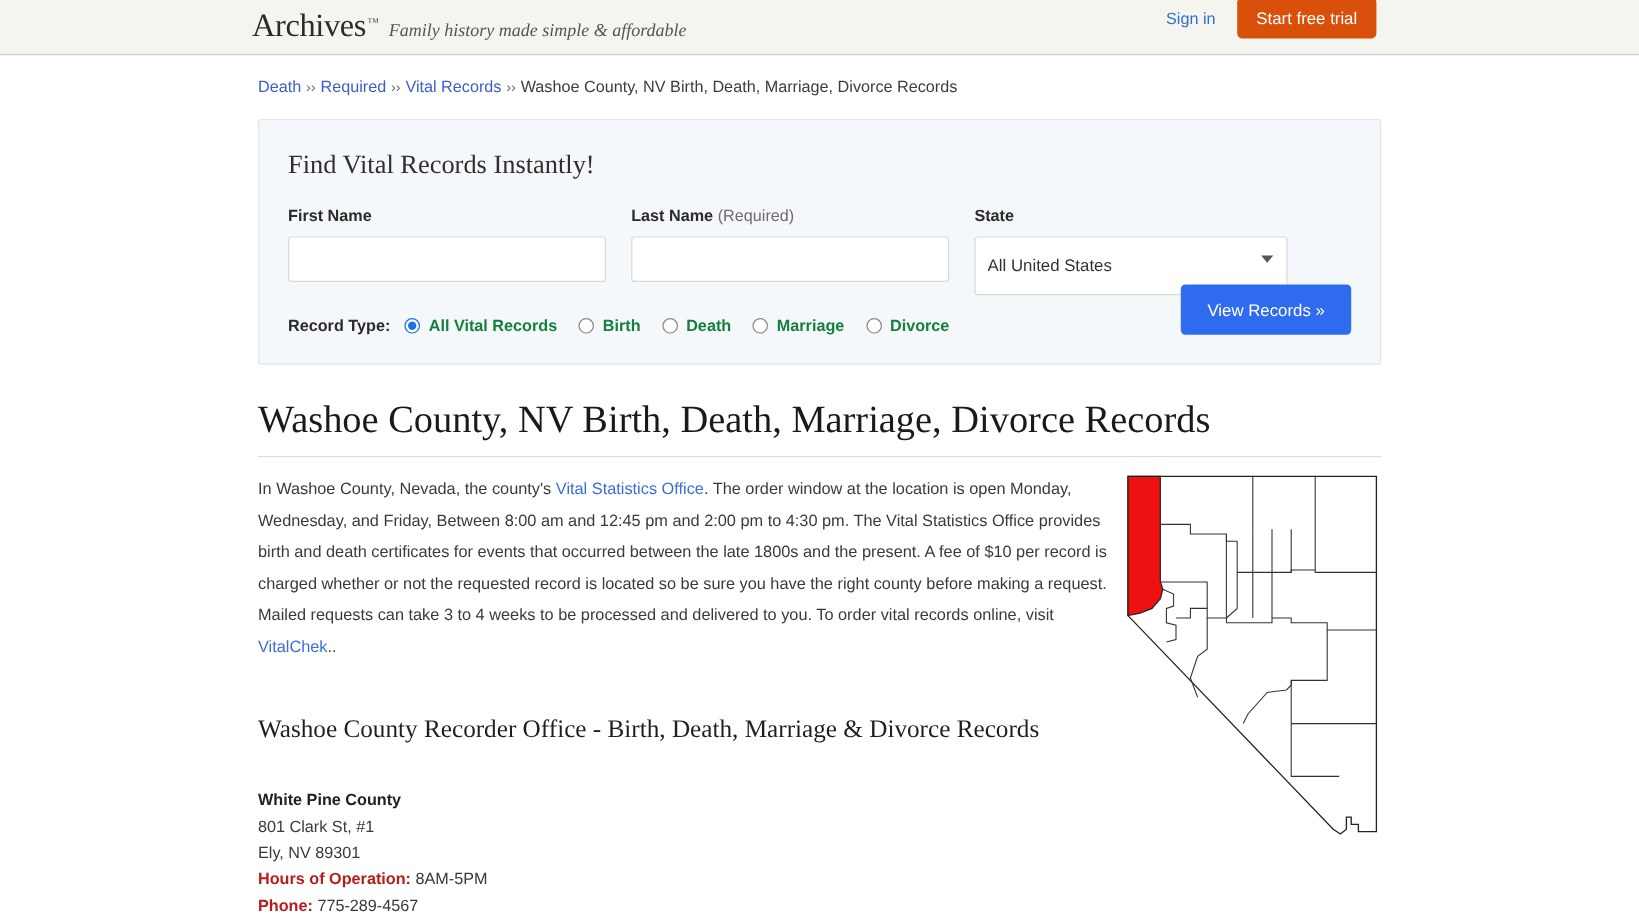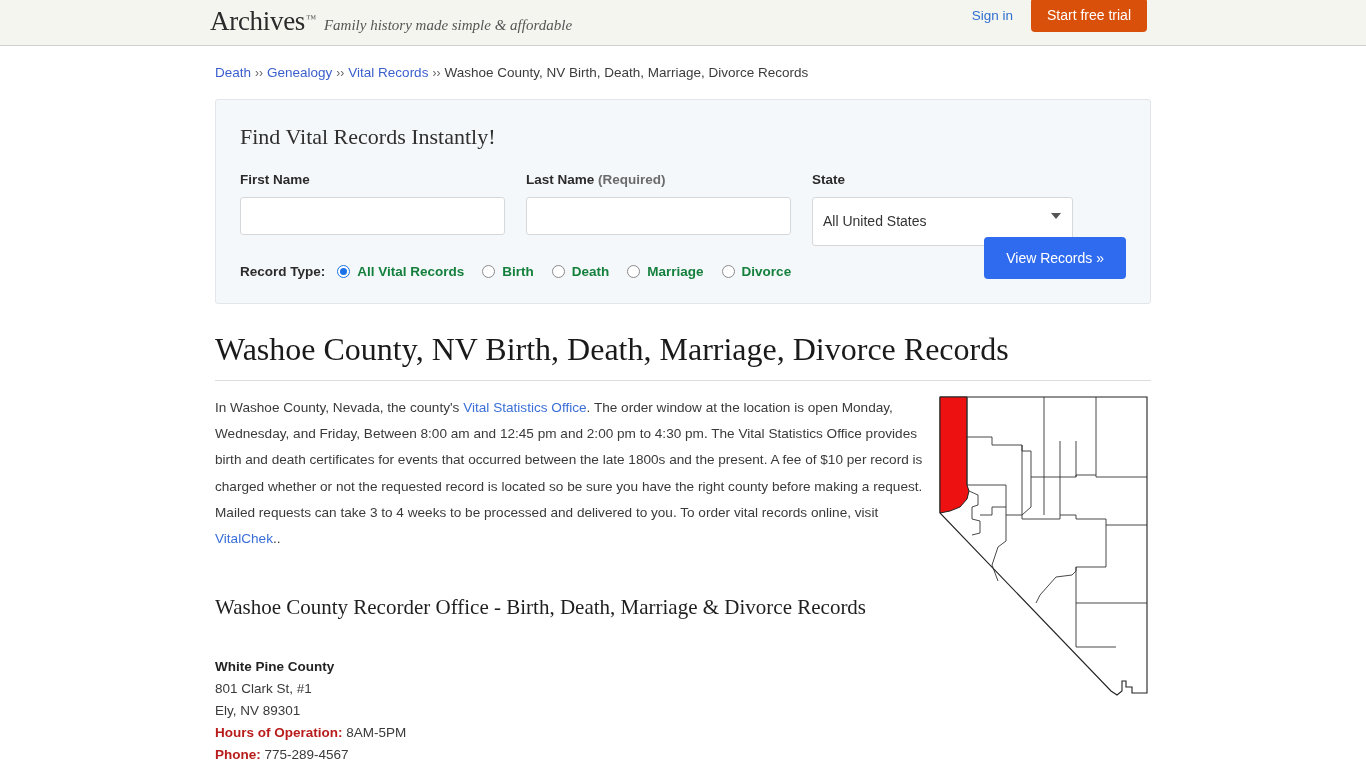--- a/index.html
+++ b/index.html
@@ -143,21 +143,21 @@
   .field.first, .field.last { width: 265px; }
   .field.state { width: 261px; }
   .field-label {
     font-size: 13.5px;
     font-weight: bold;
     color: #2b2b2b;
     margin-bottom: 10px;
     white-space: nowrap;
   }
   .field-label .req {
-    font-weight: bold;
+    font-weight: normal;
     color: #6b6b6b;
   }
   .text-input {
     height: 38px;
     border: 1px solid #d6d9dc;
     border-radius: 3px;
     background: #ffffff;
     font-size: 14px;
     font-family: "Liberation Sans", sans-serif;
     padding: 0 10px;
@@ -324,21 +324,21 @@
     <div class="header-actions">
       <a class="sign-in" href="#">Sign in</a>
       <button class="trial-btn">Start free trial</button>
     </div>
   </div>
 </div>
 
 <div class="page">
 
   <nav class="breadcrumb">
-    <a href="#">Death</a><span class="crumb-sep">››</span><a href="#">Genealogy</a><span class="crumb-sep">››</span><a href="#">Vital Records</a><span class="crumb-sep">››</span><span class="crumb-current">Washoe County, NV Birth, Death, Marriage, Divorce Records</span>
+    <a href="#">Death</a><span class="crumb-sep">››</span><a href="#">Required</a><span class="crumb-sep">››</span><a href="#">Vital Records</a><span class="crumb-sep">››</span><span class="crumb-current">Washoe County, NV Birth, Death, Marriage, Divorce Records</span>
   </nav>
 
   <section class="search-panel">
     <h2 class="panel-title">Find Vital Records Instantly!</h2>
 
     <div class="field-row">
       <div class="field first">
         <label class="field-label">First Name</label>
         <input class="text-input" type="text" value="" style="">
       </div>

